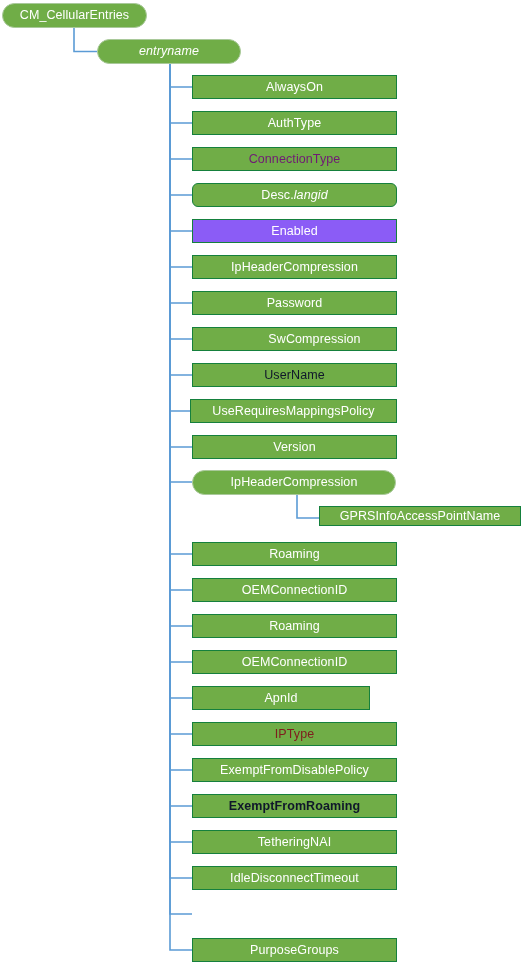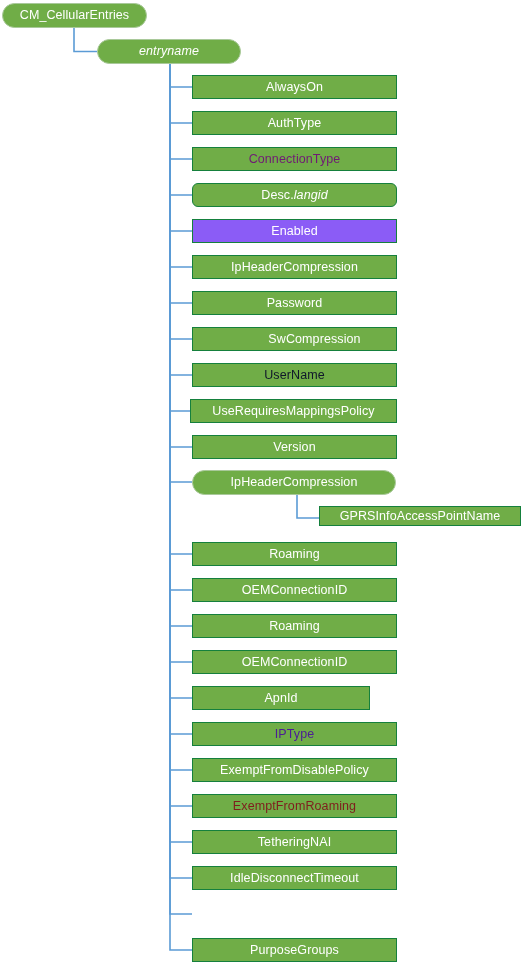--- a/index.html
+++ b/index.html
@@ -192,27 +192,27 @@
     </div>
     <div class="node" style="left: 192px; top: 614px; width: 205px; height: 24px; background: rgb(112, 173, 71); color: rgb(255, 255, 255);">
       <span>Roaming</span>
     </div>
     <div class="node" style="left: 192px; top: 650px; width: 205px; height: 24px; background: rgb(112, 173, 71); color: rgb(255, 255, 255);">
       <span>OEMConnectionID</span>
     </div>
     <div class="node" style="left: 192px; top: 686px; width: 178px; height: 24px; background: rgb(112, 173, 71); color: rgb(255, 255, 255);">
       <span>ApnId</span>
     </div>
-    <div class="node" style="left: 192px; top: 722px; width: 205px; height: 24px; background: rgb(112, 173, 71); color: #4c1d95;">
+    <div class="node" style="left: 192px; top: 722px; width: 205px; height: 24px; background: rgb(112, 173, 71); color: #7f1d1d;">
       <span>IPType</span>
     </div>
     <div class="node" style="left: 192px; top: 758px; width: 205px; height: 24px; background: rgb(112, 173, 71); color: rgb(255, 255, 255);">
       <span>ExemptFromDisablePolicy</span>
     </div>
-    <div class="node" style="left: 192px; top: 794px; width: 205px; height: 24px; background: rgb(112, 173, 71); color: #7f1d1d;">
+    <div class="node" style="left: 192px; top: 794px; width: 205px; height: 24px; background: rgb(112, 173, 71); color: #0f172a; font-weight: bold;">
       <span>ExemptFromRoaming</span>
     </div>
     <div class="node" style="left: 192px; top: 830px; width: 205px; height: 24px; background: rgb(112, 173, 71); color: rgb(255, 255, 255);">
       <span>TetheringNAI</span>
     </div>
     <div class="node" style="left: 192px; top: 866px; width: 205px; height: 24px; background: rgb(112, 173, 71); color: rgb(255, 255, 255);">
       <span>IdleDisconnectTimeout</span>
     </div>
     <div class="node" style="left: 192px; top: 902px; width: 175px; height: 24px; background: rgb(112, 173, 71); color: rgb(255, 255, 255); margin-top: 36px;">
       <span>SimIccId</span>

